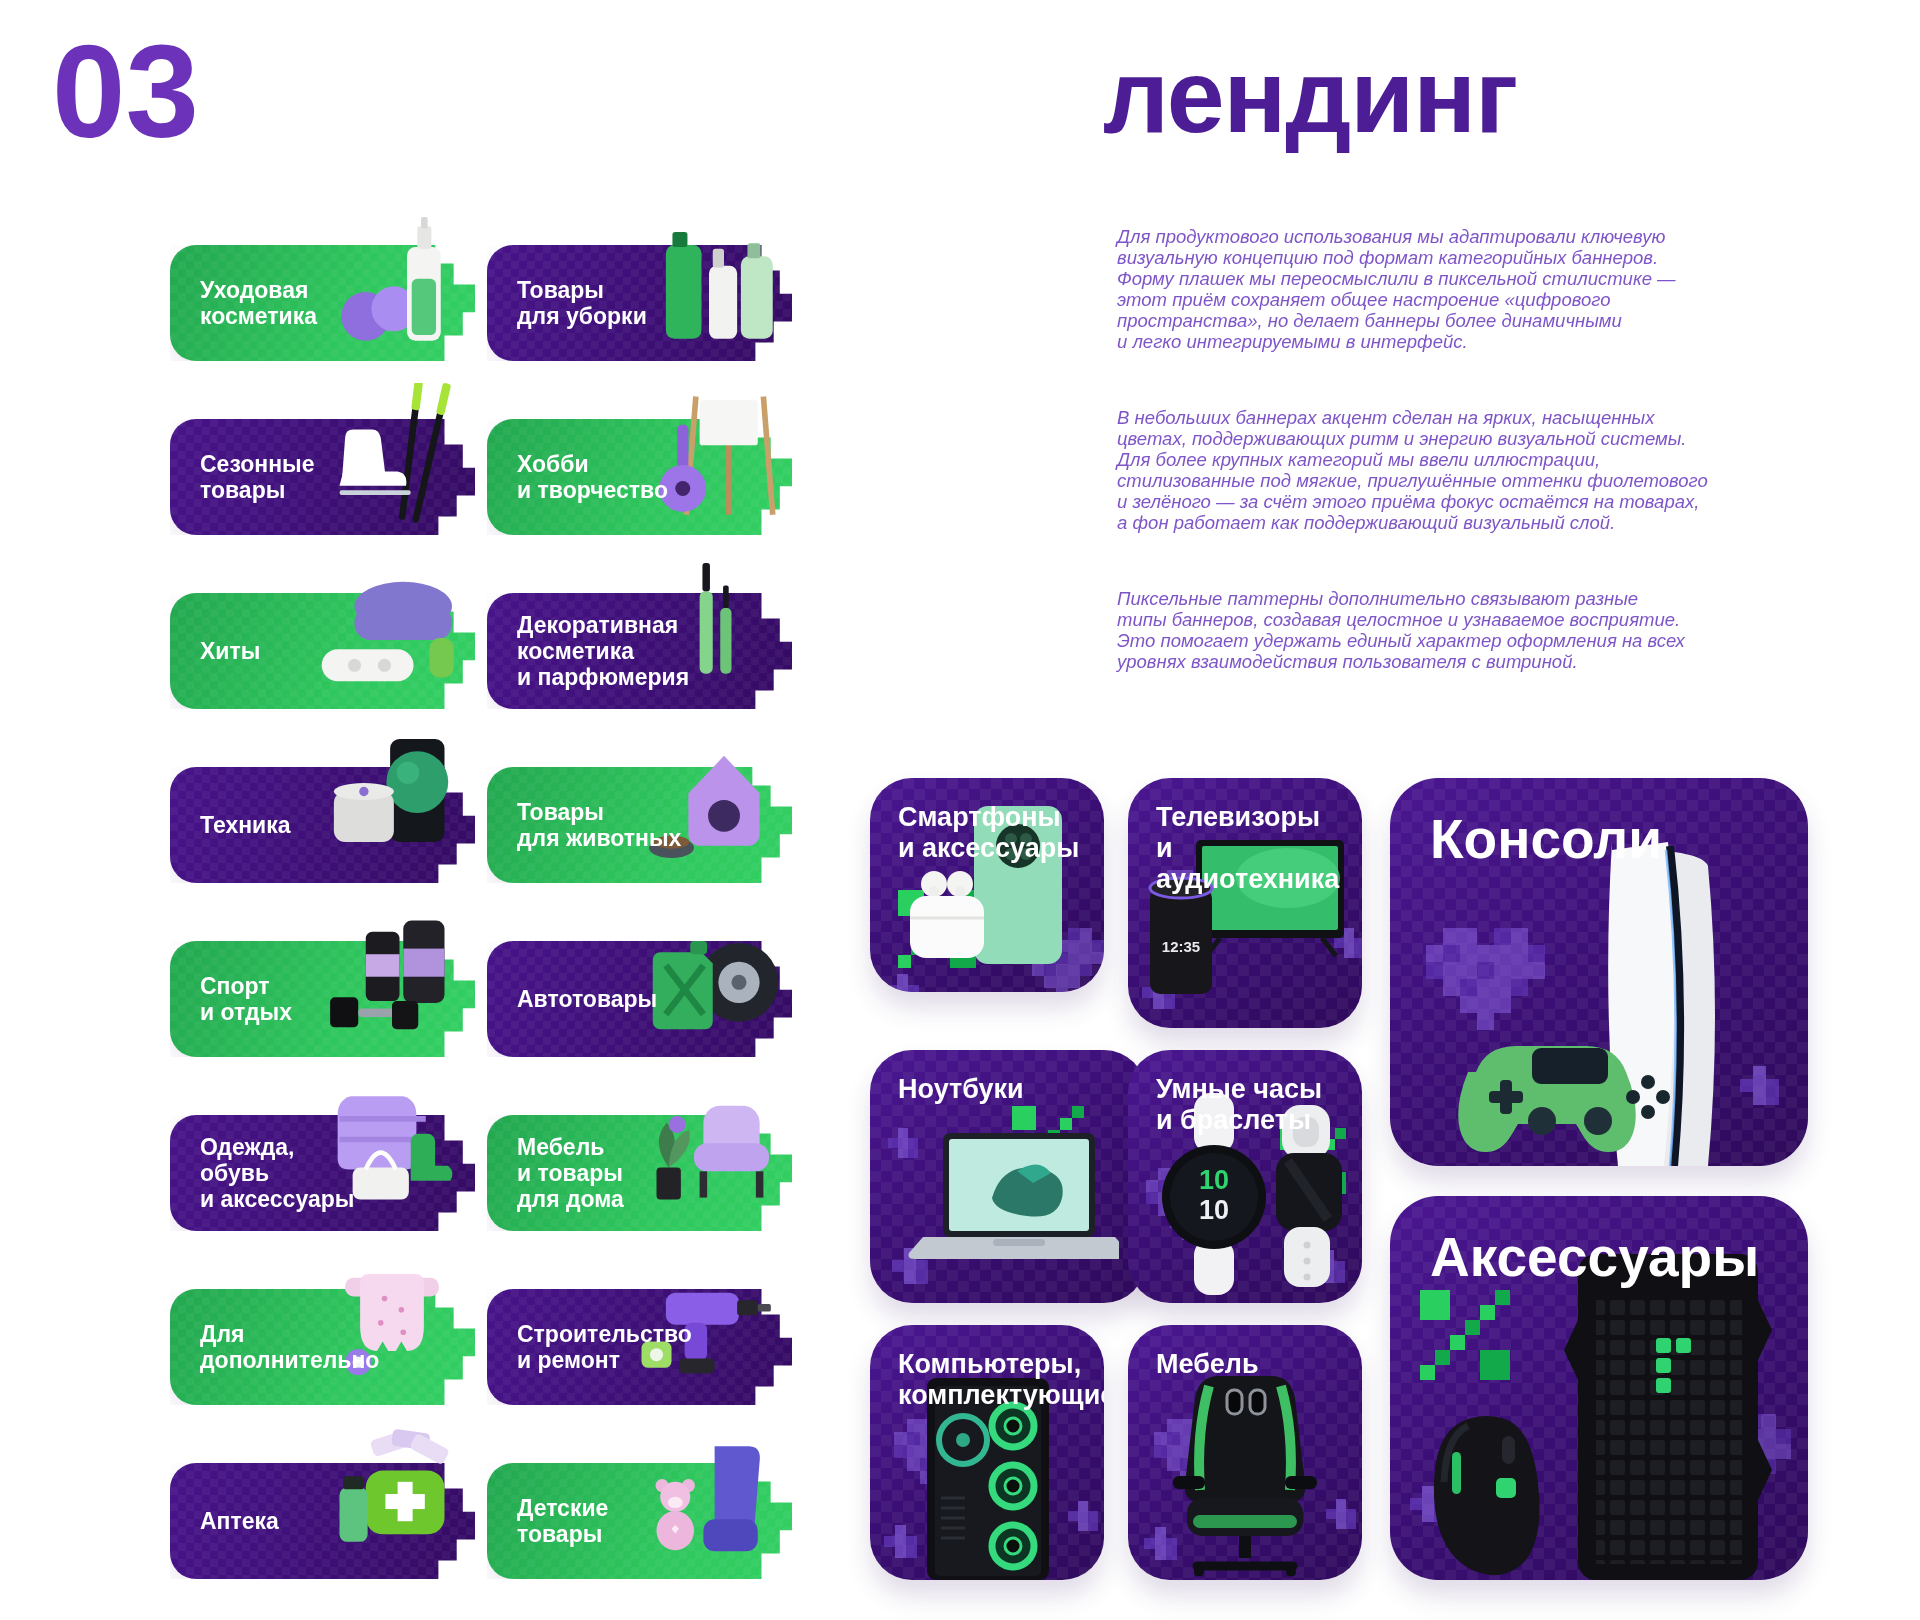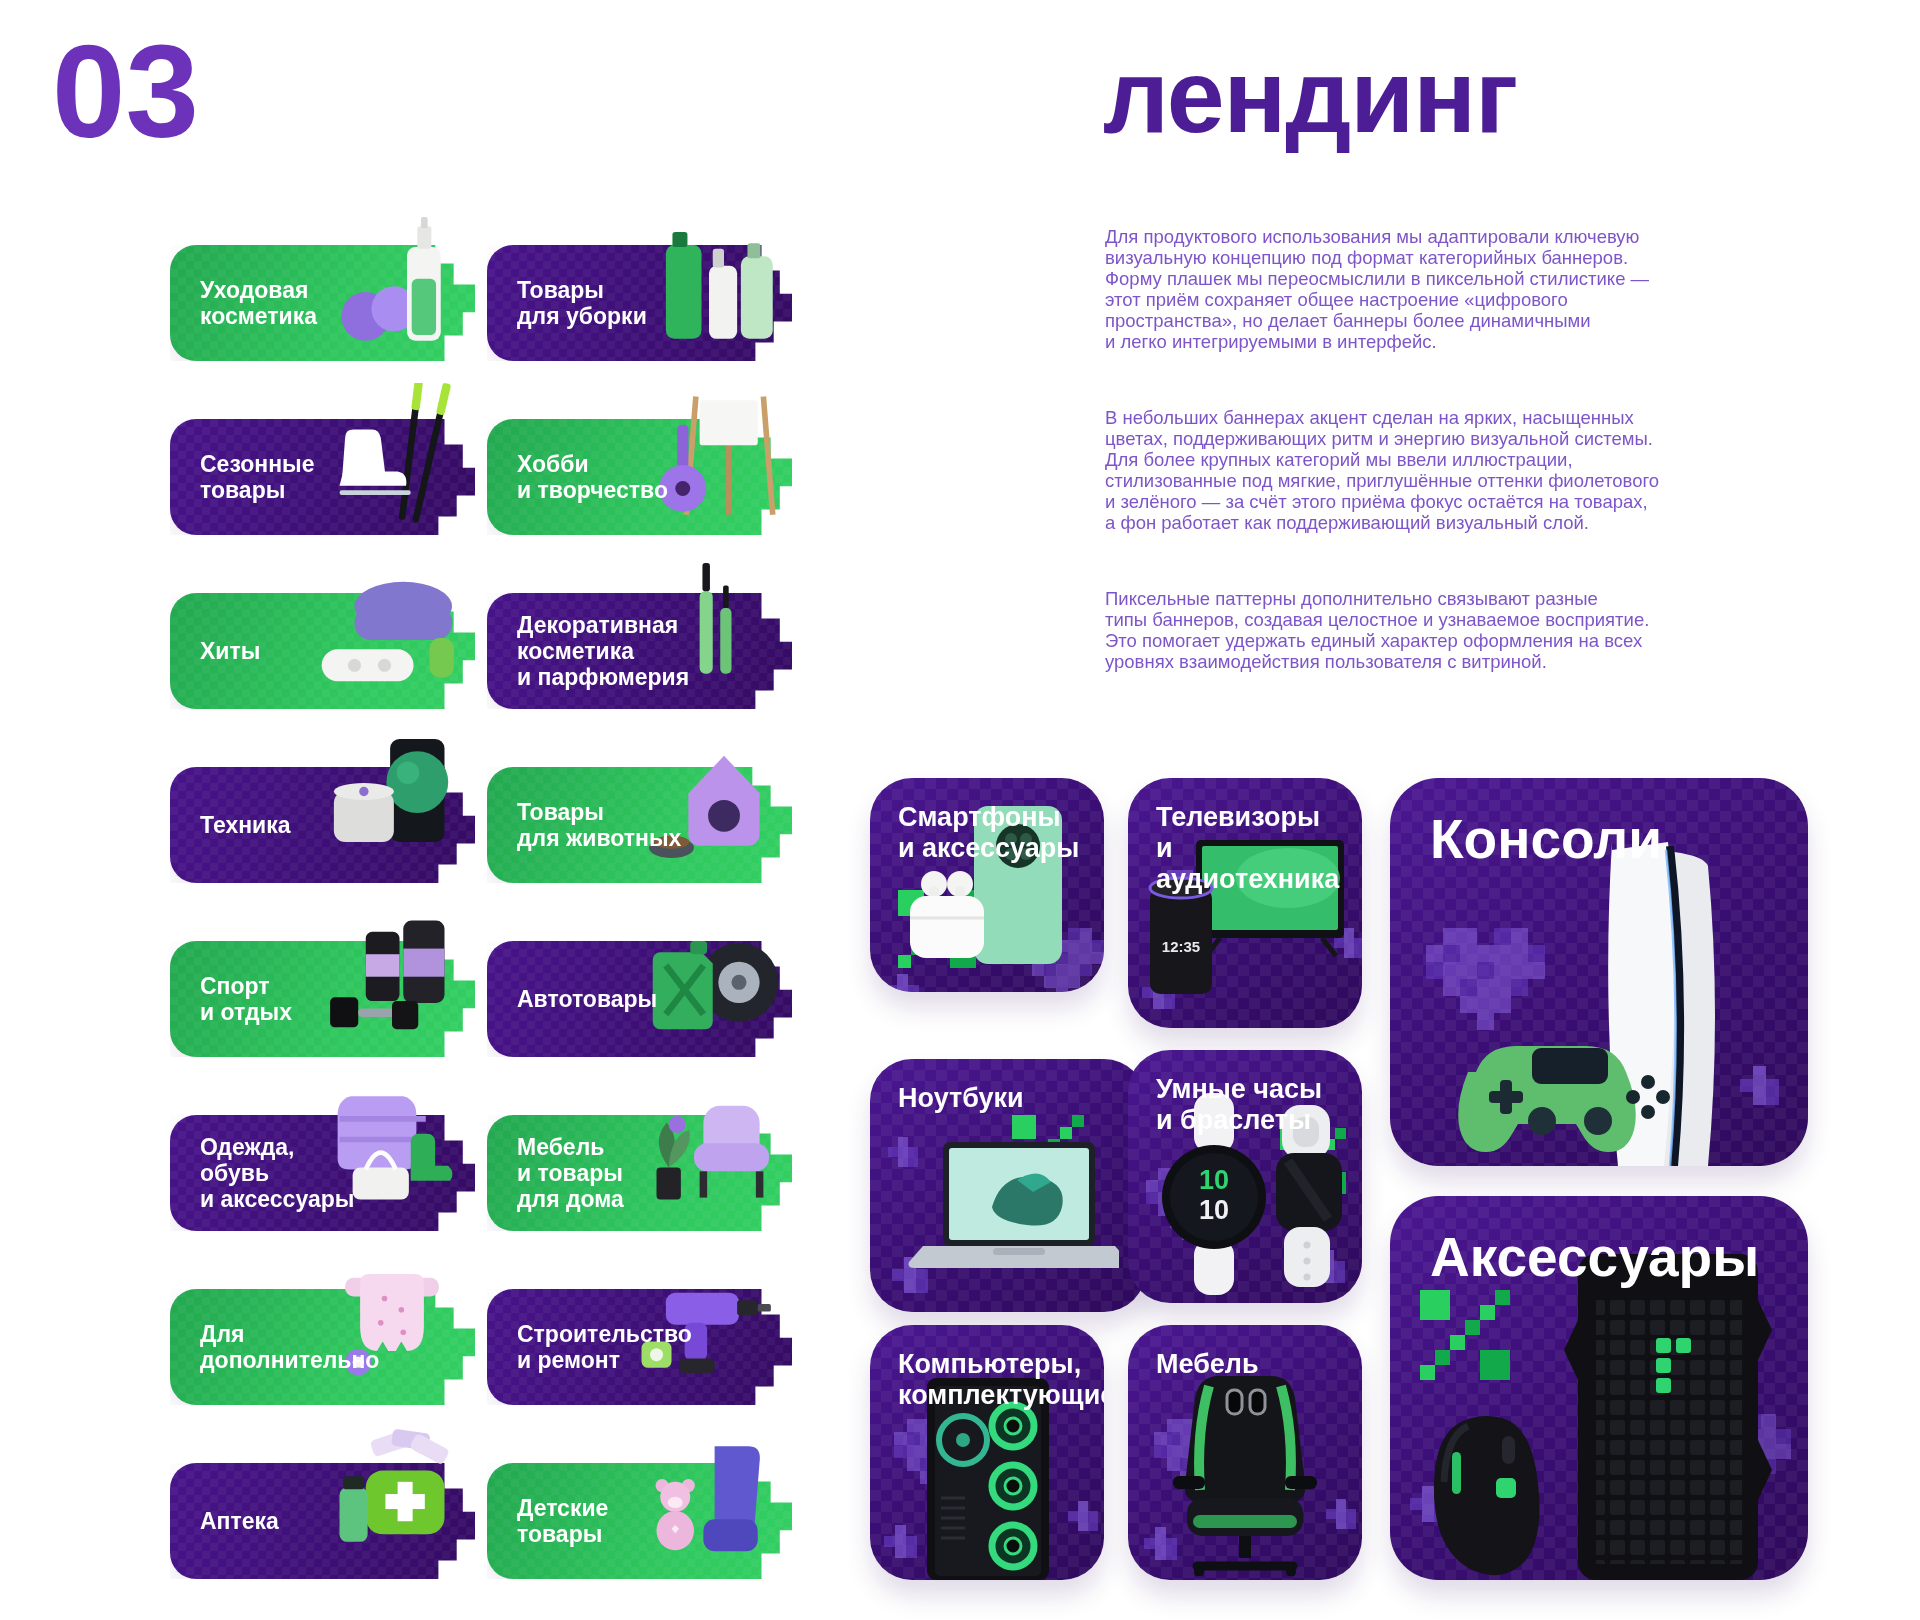--- a/index.html
+++ b/index.html
@@ -6,21 +6,21 @@
   .stage{position:relative;width:1920px;height:1620px;background:#ffffff;overflow:hidden;
          font-family:"Liberation Sans",sans-serif;}
 
   
   .section-number{position:absolute;left:40px;top:26px;font-size:132px;line-height:1;
                   font-weight:700;color:#6c32ba;margin-left:12px;}
   .page-title{position:absolute;left:1103px;top:44px;font-size:104px;line-height:1;
               font-weight:700;color:#4c1d95;letter-spacing:-1px;}
   .copy{position:absolute;left:1105px;top:226px;width:710px;color:#7e55c8;
         font-size:18.5px;line-height:21px;}
-  .copy p{margin:0 0 55px 0;white-space:pre-line;}
+  .copy p{margin:0 0 55px 12px;white-space:pre-line;font-style:italic;}
 
   
   .chip{position:absolute;width:305px;height:116px;}
   .chip-bg{position:absolute;inset:0;border-radius:26px;
            filter:drop-shadow(0 10px 14px rgba(60,20,110,.10));}
   .chip.clip-a .chip-bg{clip-path:polygon(0 0,87% 0,87% 16%,93% 16%,93% 34%,100% 34%,
            100% 58%,96% 58%,96% 78%,90% 78%,90% 100%,0 100%);}
   .chip.clip-b .chip-bg{clip-path:polygon(0 0,90% 0,90% 22%,96% 22%,96% 42%,100% 42%,
            100% 66%,94% 66%,94% 84%,88% 84%,88% 100%,0 100%);}
   .chip.green .chip-bg{background:linear-gradient(115deg,#23a750 0%,#2fc75e 60%,#33d063 100%);}
@@ -522,21 +522,21 @@
             <circle cx="232" cy="246" r="7" fill="#18262e"></circle>
             <circle cx="232" cy="276" r="7" fill="#18262e"></circle>
             <circle cx="217" cy="261" r="7" fill="#18262e"></circle>
             <circle cx="247" cy="261" r="7" fill="#18262e"></circle>
             <circle cx="126" cy="285" r="14" fill="#203038"></circle>
             <circle cx="182" cy="285" r="14" fill="#203038"></circle>
           </svg>
         </div>
     <div class="card-title">Консоли</div>
   </div>
-      <div class="card " style="left: 870px; top: 1050px; width: 276px; height: 253px; margin-top: 9px;">
+      <div class="card " style="left: 870px; top: 1050px; width: 276px; height: 253px;">
     <div class="card-decor">
           <svg style="position:absolute;left:142px;top:56px;opacity:1" width="72" height="72">
             <rect x="0" y="0" width="12" height="12" fill="#2ad05f"></rect>
             <rect x="12" y="0" width="12" height="12" fill="#2ad05f"></rect>
             <rect x="0" y="12" width="12" height="12" fill="#2ad05f"></rect>
             <rect x="12" y="12" width="12" height="12" fill="#2ad05f"></rect>
             <rect x="60" y="0" width="12" height="12" fill="#12a94a"></rect>
             <rect x="48" y="12" width="12" height="12" fill="#2ad05f"></rect>
             <rect x="36" y="24" width="12" height="12" fill="#12a94a"></rect>
             <rect x="24" y="36" width="12" height="12" fill="#2ad05f"></rect>

